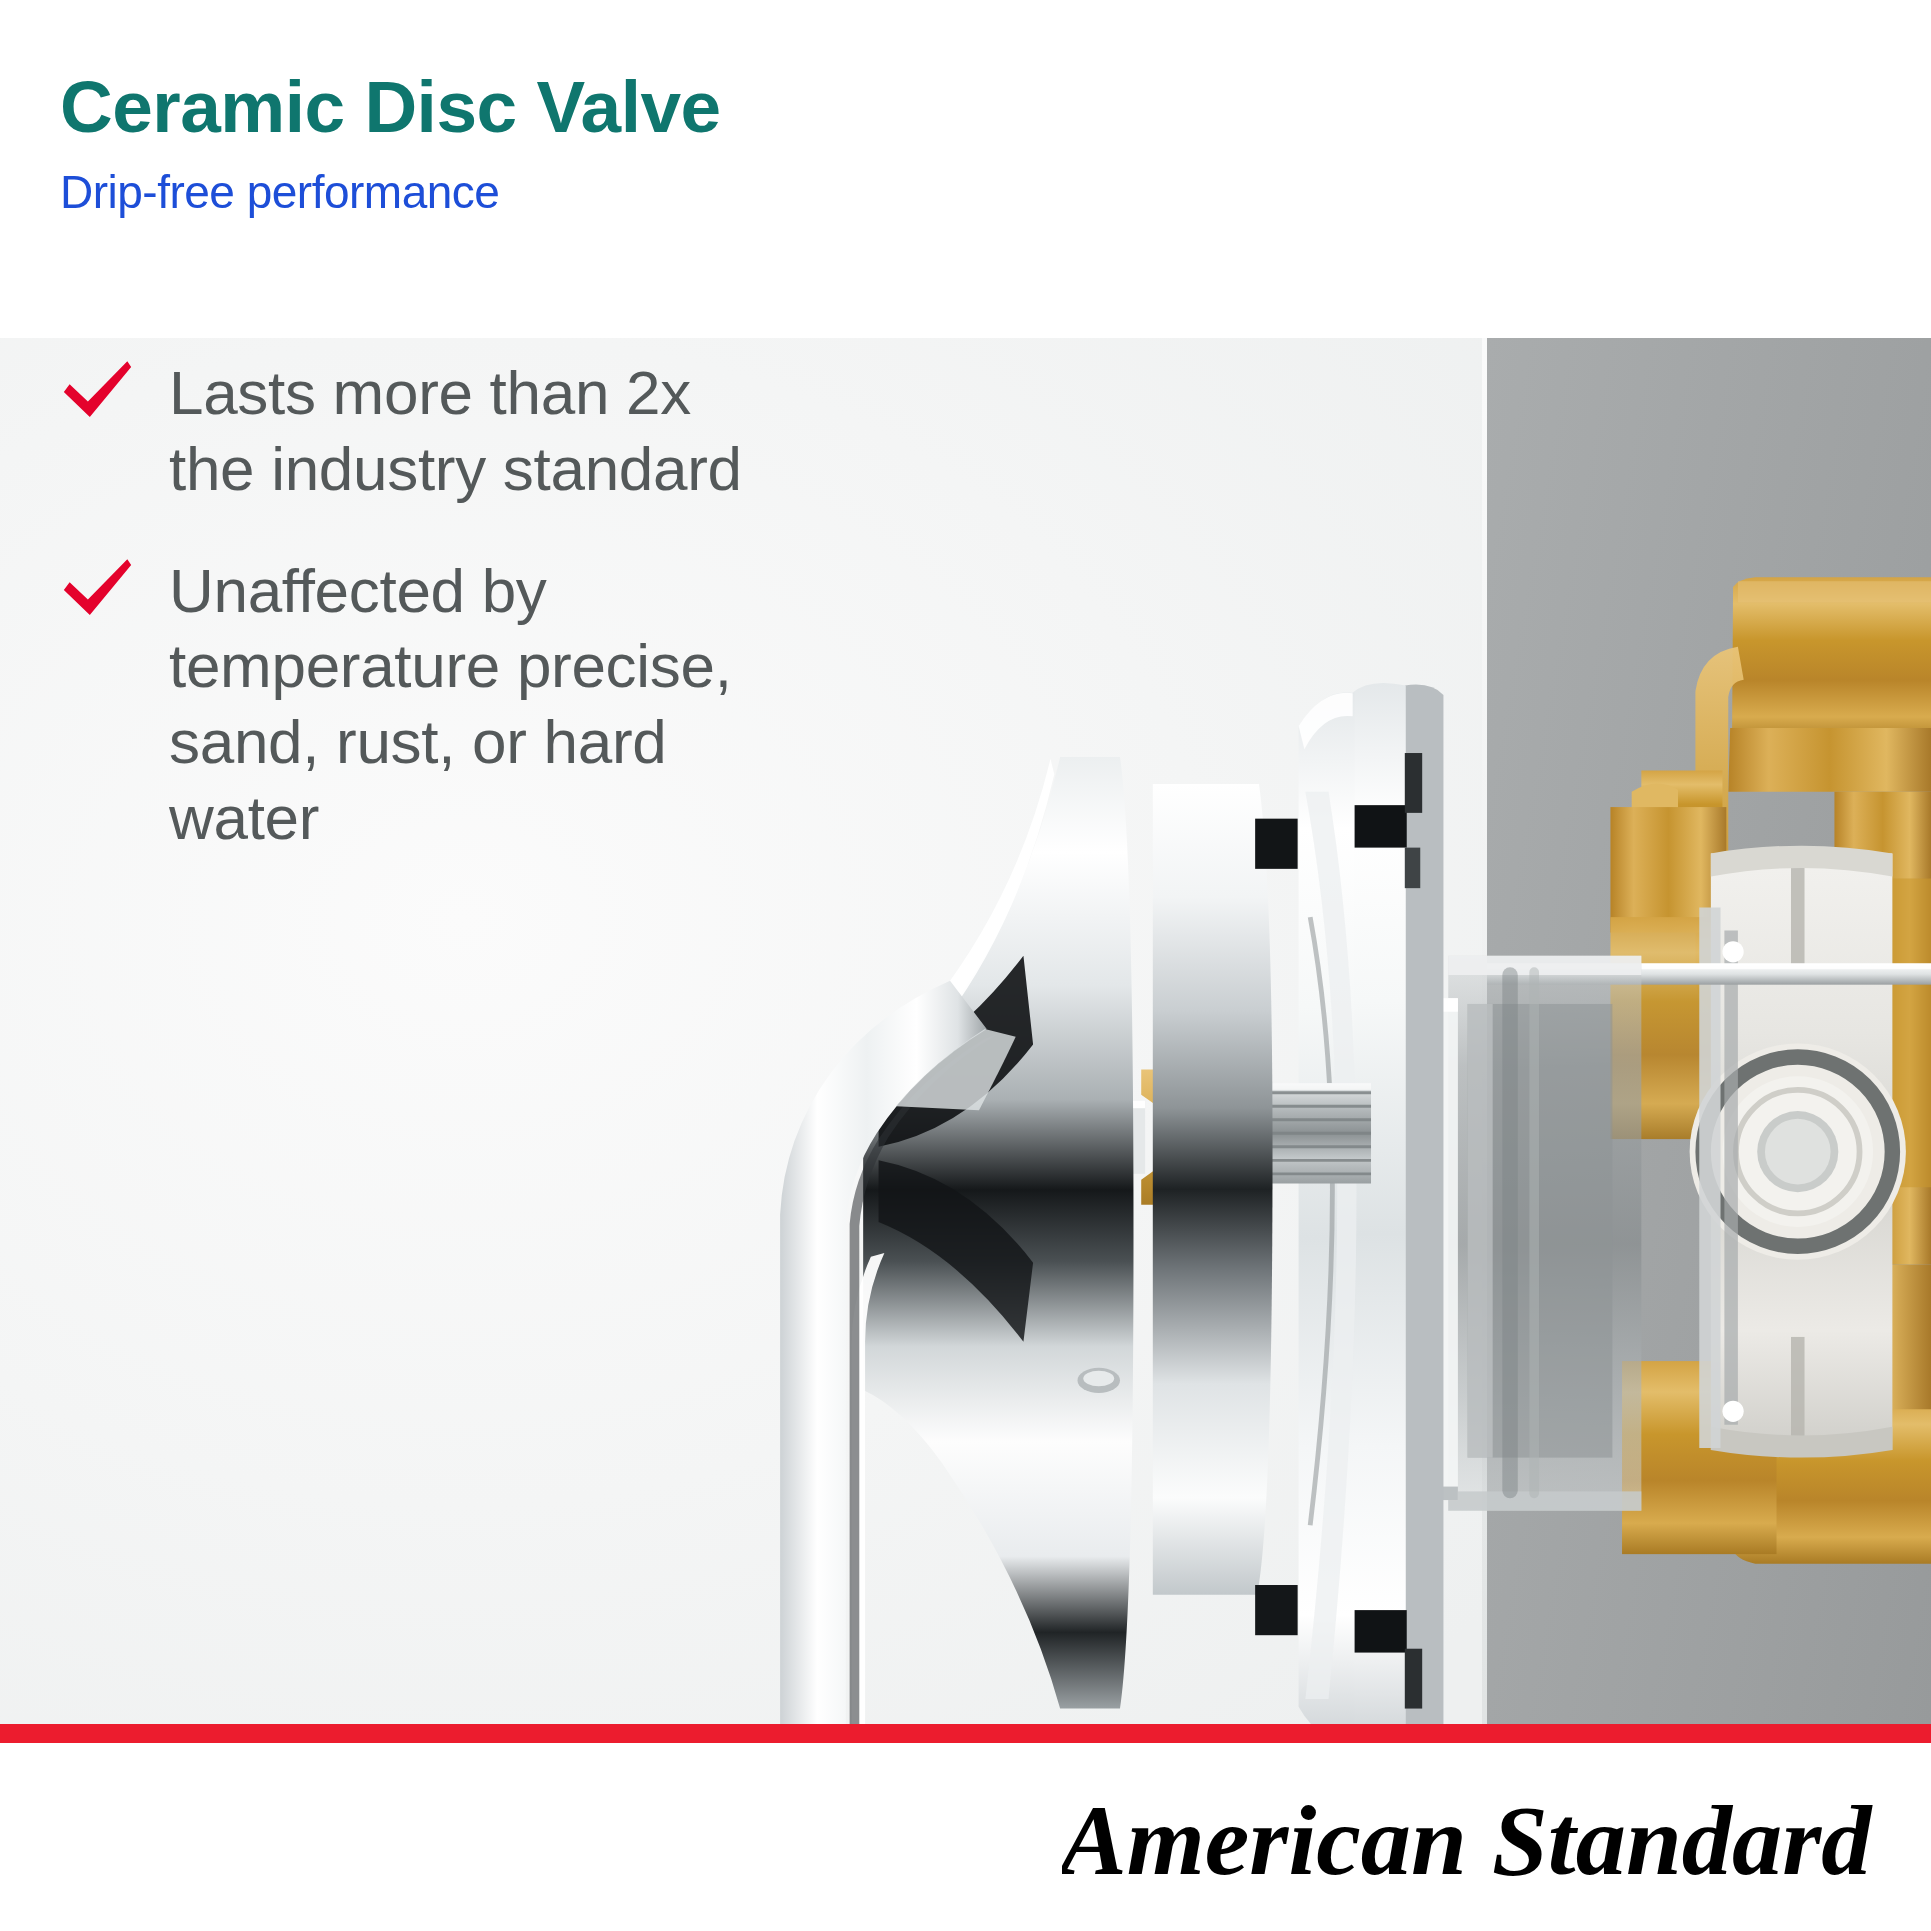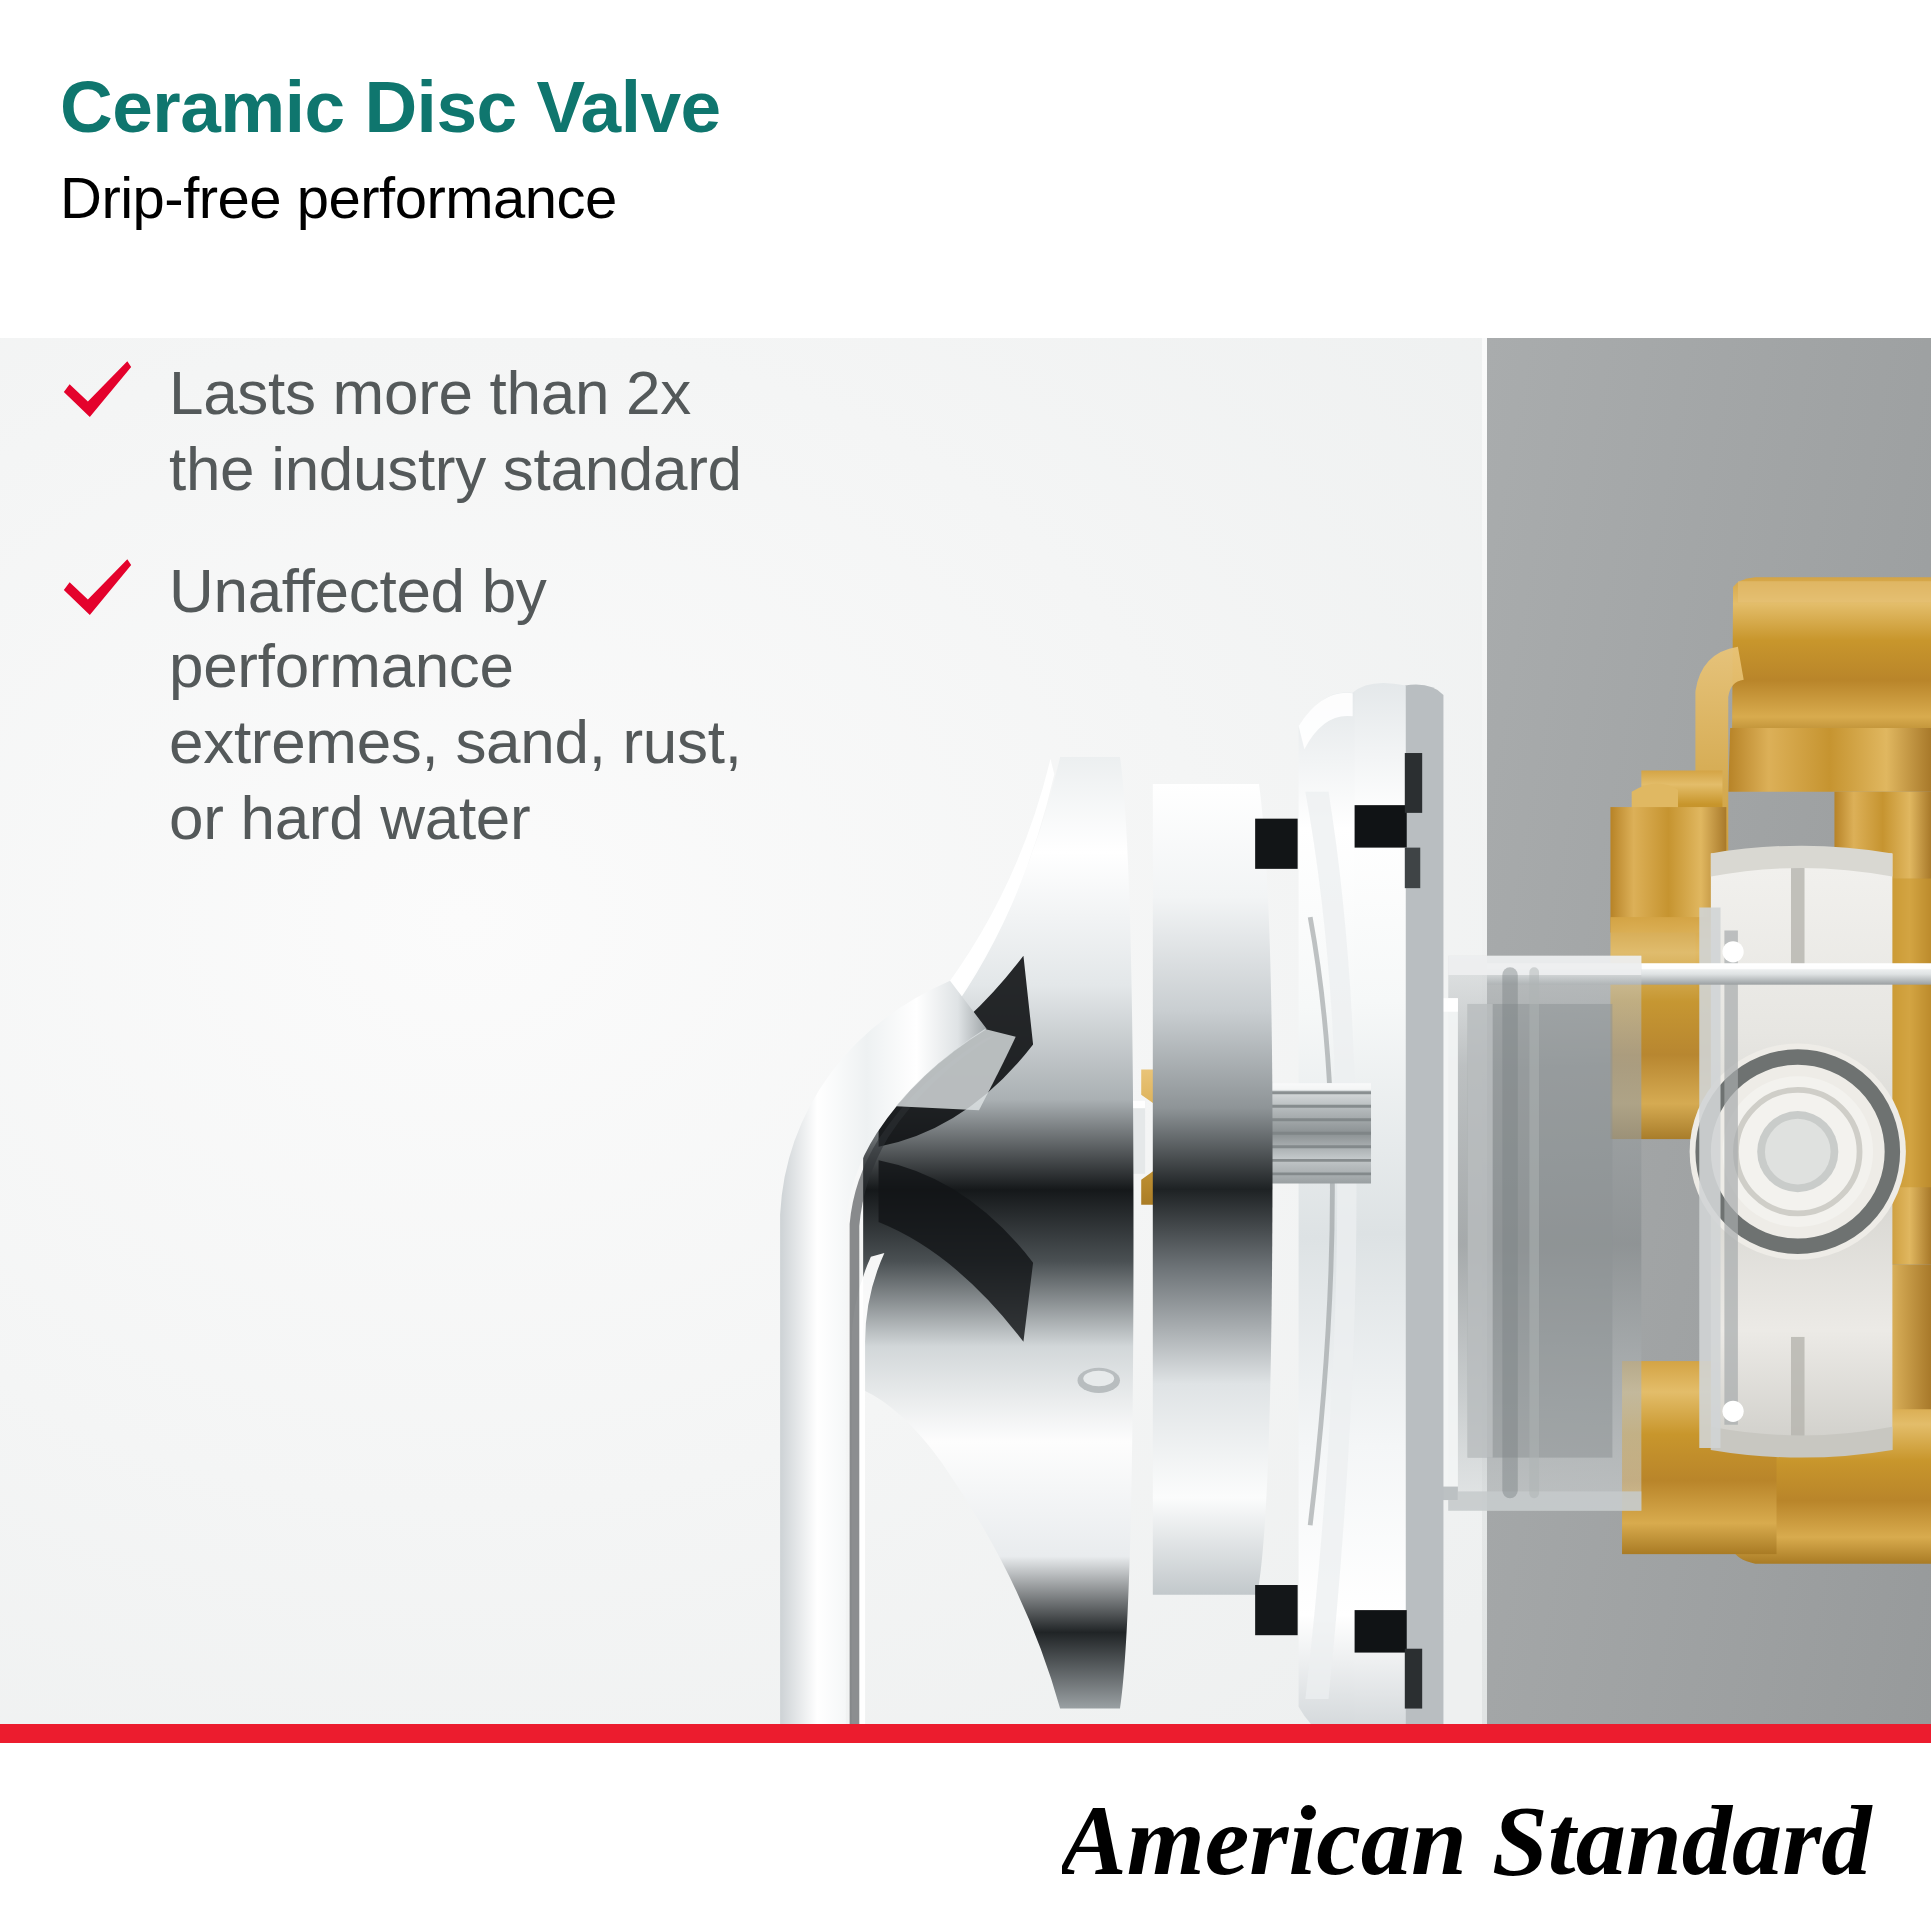--- a/index.html
+++ b/index.html
@@ -16,22 +16,22 @@
     position:absolute; left:0; top:0; width:1931px; height:338px;
     background:#ffffff;
   }
   .title {
     position:absolute; left:60px; top:70px;
     font-size:73px; font-weight:bold; letter-spacing:-0.5px;
     color:#0f766e; line-height:1.0; white-space:nowrap;
   }
   .subtitle {
     position:absolute; left:60px; top:169px;
-    font-size:58px; font-weight:400; letter-spacing:-0.5px;
-    color:#000000; line-height:1.0; white-space:nowrap;
+    font-size:46px; font-weight:400; letter-spacing:-0.5px;
+    color:#1d4ed8; line-height:1.0; white-space:nowrap;
   }
 
   
   .hero {
     position:absolute; left:0; top:338px; width:1931px; height:1386px;
     background:
       radial-gradient(ellipse 1352px 1062px at 24% 42%, #fbfbfb 0%, #f4f5f5 55%, #eef0f0 100%);
     overflow:hidden;
   }
 
@@ -382,21 +382,21 @@
         </span>
         <span class="btext">Lasts more than 2x the industry standard</span>
       </div>
 
       <div class="bullet">
         <span class="check">
           <svg width="75" height="64" viewBox="0 0 78 66">
             <path d="M4 34 L10 26 L29 44 L70 2 L74 8 L31 60 Z" fill="#e4022c"></path>
           </svg>
         </span>
-        <span class="btext">Unaffected by performance extremes, sand, rust, or hard water</span>
+        <span class="btext">Unaffected by temperature precise, sand, rust, or hard water</span>
       </div>
 
 
     </div>
   </div>
 
   <div class="redbar"></div>
 
   <div class="footer">
     <div class="logo">

